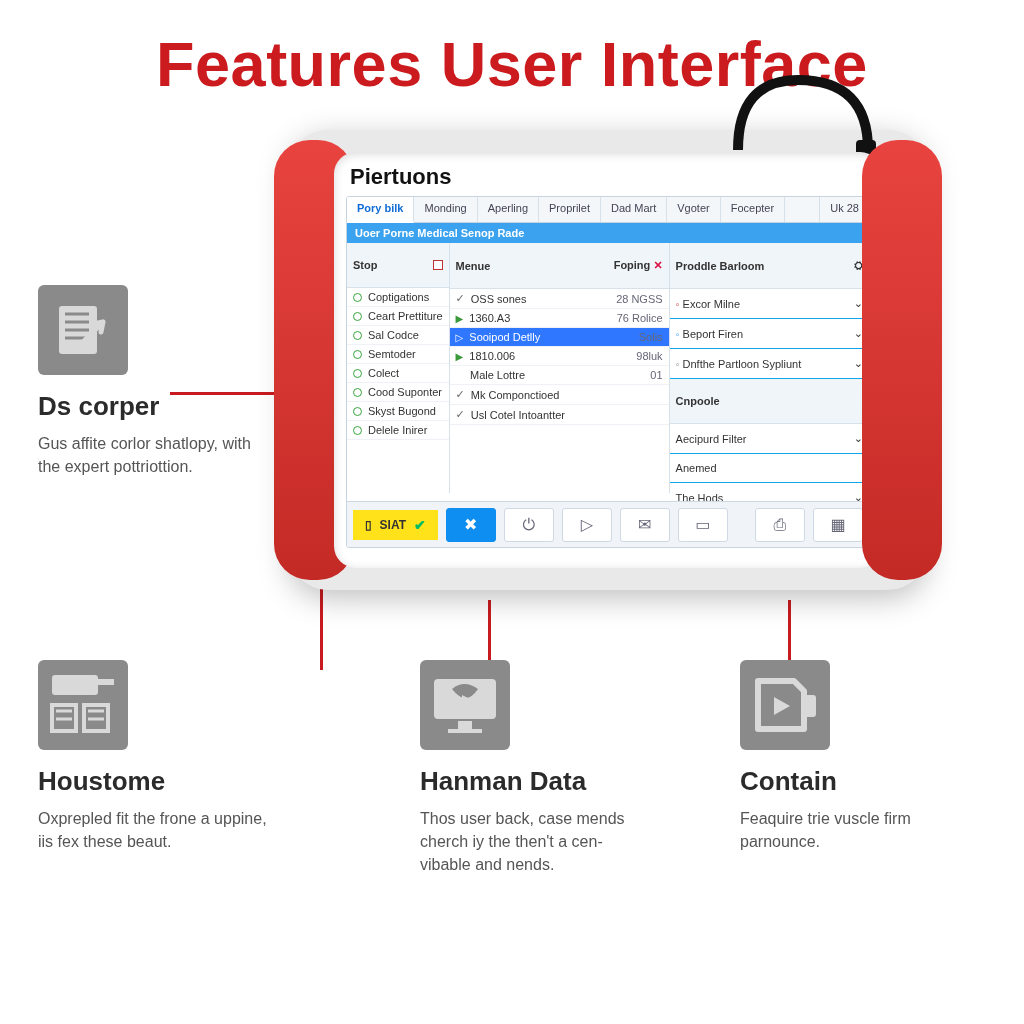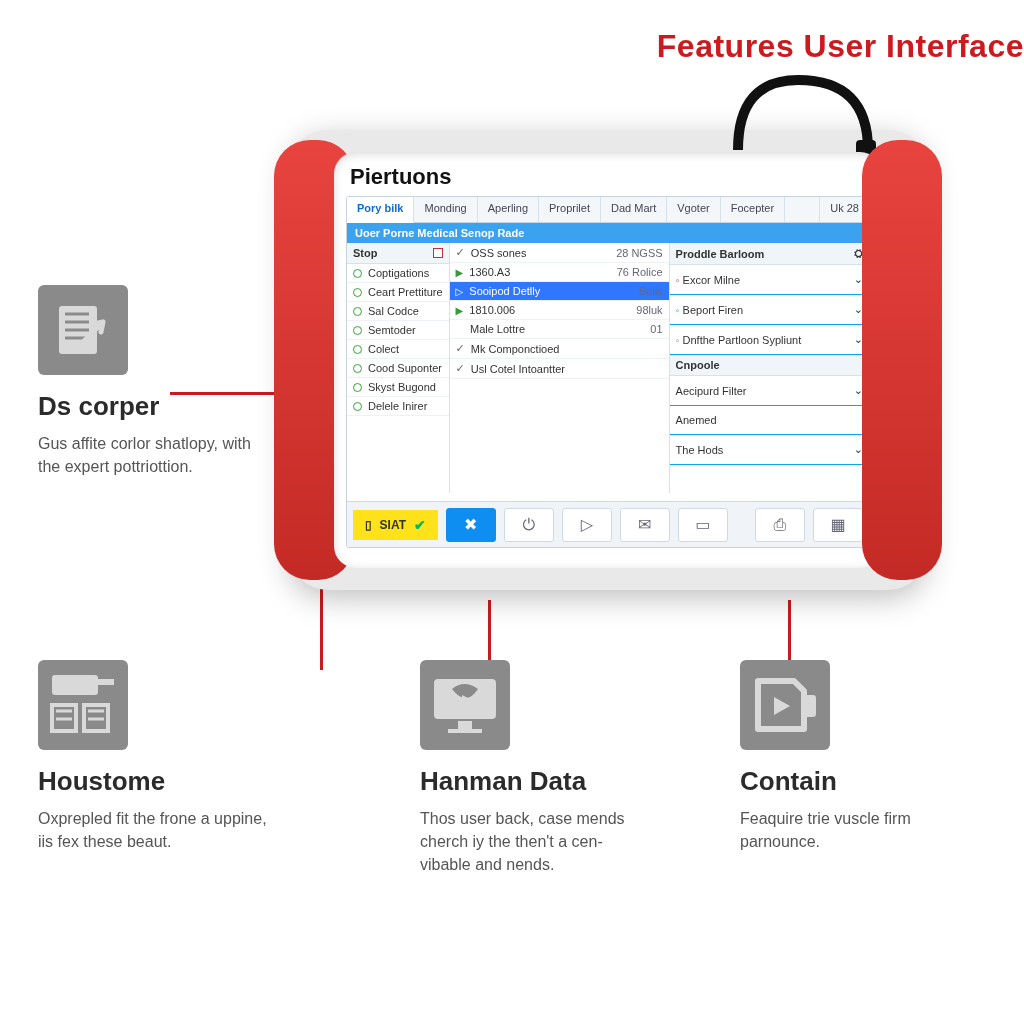--- a/index.html
+++ b/index.html
@@ -1,19 +1,19 @@
 <!DOCTYPE html>
 <html><head>
 <meta charset="utf-8">
 <style>
   * { margin:0; padding:0; box-sizing:border-box; font-family: Arial, Helvetica, sans-serif; }
   body { width:1024px; height:1024px; background:#fff; position:relative; }
 
   
-  .page-title { text-align:right; font-size:32px; font-weight:800; color:#cc1b1f; margin-top:28px; letter-spacing:0.5px; }
+  .page-title { text-align:center; font-size:63px; font-weight:800; color:#cc1b1f; margin-top:28px; letter-spacing:0.5px; }
 
   
   .callout { position:absolute; width:230px; color:#3a3a3a; }
   .callout .ico { width:90px; height:90px; background:#8a8a8a; display:flex; align-items:center; justify-content:center; margin-bottom:16px; border-radius:6px; }
   .callout h3 { font-size:26px; font-weight:800; color:#2b2b2b; margin-bottom:10px; }
   .callout p  { font-size:16px; line-height:1.45; color:#555; }
 
   .callout.c1 { left:38px;  top:285px; }
   .callout.c2 { left:38px;  top:660px; }
   .callout.c3 { left:420px; top:660px; }
@@ -58,21 +58,21 @@
   .tabs { display:flex; border-bottom:1px solid #c7d4e0; background:#f4f7fa; height:26px; }
   .tabs .tab { padding:5px 10px; border-right:1px solid #d7e1ea; font-size:11px; color:#445; cursor:pointer; }
   .tabs .tab.active { color:#0e6cd6; font-weight:700; background:#fff; border-bottom:2px solid #fff; margin-bottom:-1px;text-align:right; }
   .tabs .tab.right { margin-left:auto; border-left:1px solid #d7e1ea; border-right:none; }
 
   .banner { background:#3aa2ee; color:#fff; font-size:11px; font-weight:600; padding:4px 8px; }
 
   .cols { display:flex; height:250px; }
   .col { border-right:1px solid #d7e1ea; display:flex; flex-direction:column; }
   .col:last-child { border-right:none; }
-  .col .hd, .subhd { background:#f0f5fa; border-bottom:1px solid #d7e1ea; padding:4px 6px; font-weight:700; display:flex; align-items:center; justify-content:space-between; }
+  .col .hd, .subhd { background:#f0f5fa; border-bottom:1px solid #d7e1ea; padding:16px 6px; font-weight:700; display:flex; align-items:center; justify-content:space-between; }
   .col .hd .sq { width:10px;height:10px;border:1px solid #b33; background:#fff; }
   .col.mid { width:220px; }
   .col.right{ flex:1; }
 
   .list { overflow:auto; }
   .row { display:flex; align-items:center; gap:6px; padding:3px 6px; border-bottom:1px solid #eef2f6; cursor:default; }
   .row .dot { width:9px;height:9px;border-radius:50%; border:1.5px solid #36a53b; }
   .row.sel { background:#2f77ff; color:#fff; }
   .row.sel .tri { color:#fff; }
   .tri { color:#3a9a3a; font-size:10px; }
@@ -171,20 +171,24 @@
                 <span>Skyst Bugond</span>
               </div>
             <div class="row">
                 <span class="dot"></span>
                 <span>Delele Inirer</span>
               </div>
           </div>
         </div>
 
         <div class="col mid">
+          <div class="hd">
+              <span>Menue</span>
+              <span><span>Foping</span> <span class="pinkx">✕</span></span>
+            </div>
           <div class="list">
             <div class="row">
                 <span class="chk">✓</span>
                 <div class="kv">
                   <span>OSS sones</span>
                   <span>28 NGSS</span>
                 </div>
               </div>
             <div class="row">
                 <span class="tri">▶</span>

